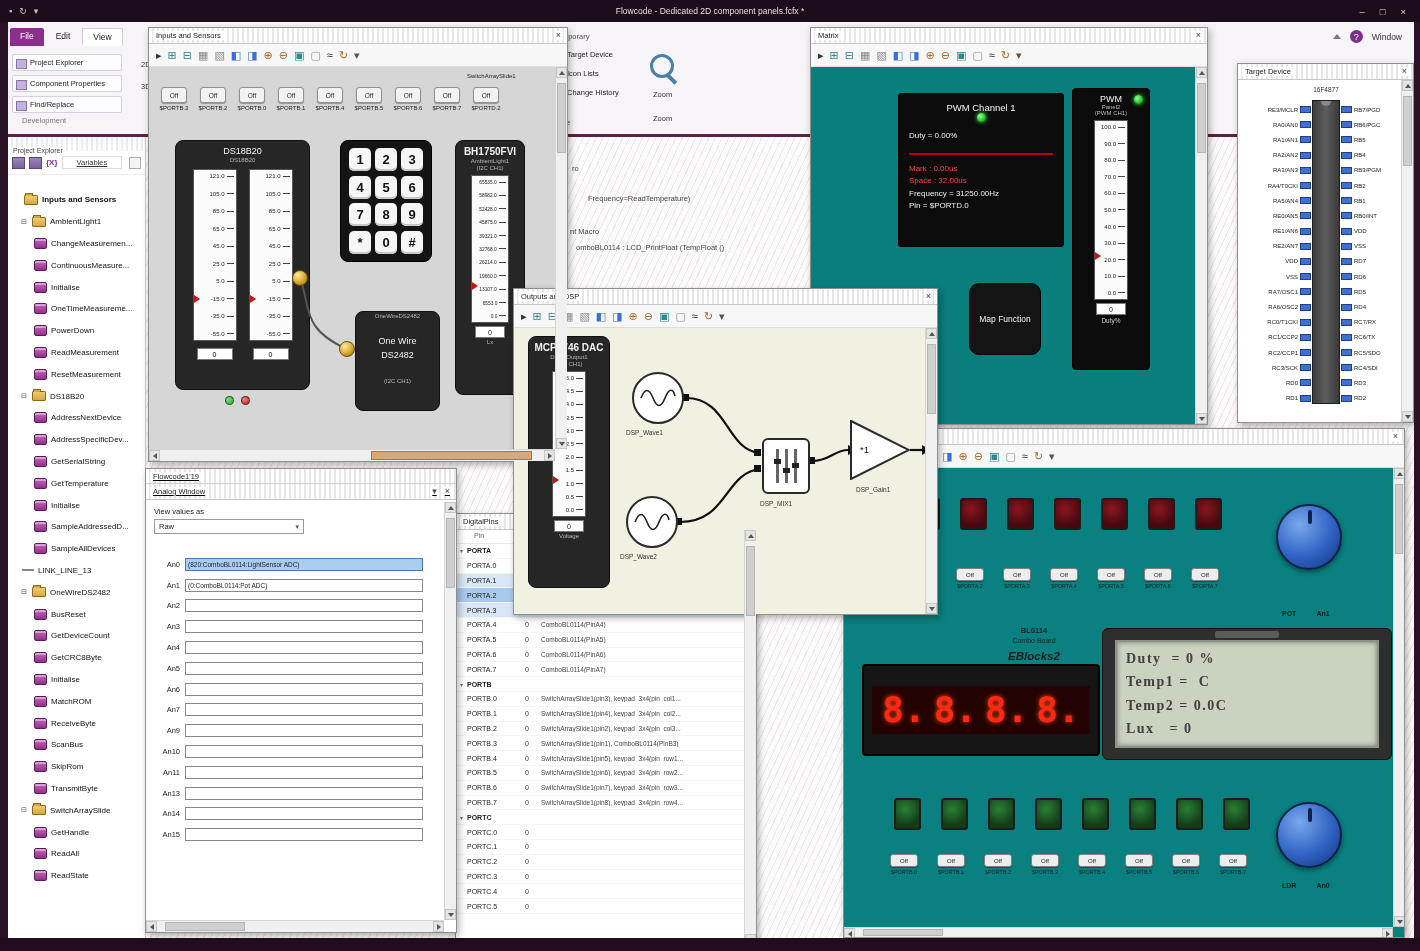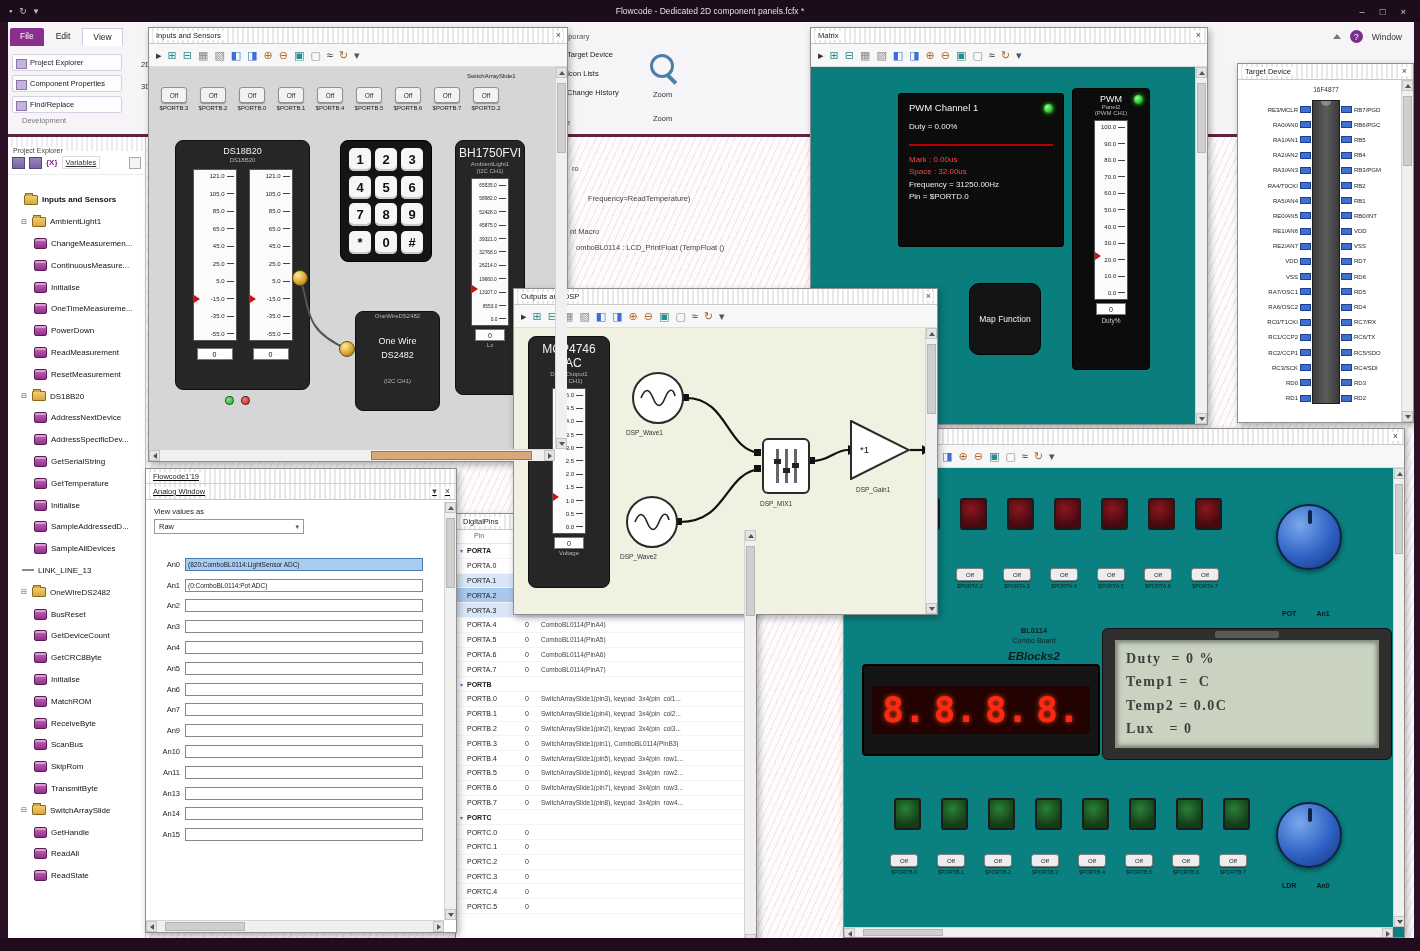--- a/index.html
+++ b/index.html
@@ -50,21 +50,21 @@
   .frag-3{left:570px;top:227px;}
   .frag-4{left:576px;top:243px;}
 
   
   .sidebar{position:absolute;left:8px;top:137px;width:138px;height:801px;background:#fff;border-right:1px solid #d0c4cc;overflow:hidden;}
   .pe-header{height:14px;background:repeating-linear-gradient(90deg,#fff 0 3px,#ececec 3px 5px);padding:2px 3px;}
   .pe-header span{font-size:7px;color:#444;background:#fff;padding:0 2px;}
   .pe-tools{display:flex;align-items:center;gap:4px;padding:5px 4px;border-bottom:1px solid #eee;}
   .pe-grid-icon{width:13px;height:12px;background:linear-gradient(#9a86b8,#7a62a0);border:1px solid #5a4480;display:inline-block;}
   .pe-chip{font-size:8px;color:#7a2d8b;font-weight:bold;}
-  .pe-var-label{font-size:7.5px;color:#333;border:1px solid #ddd;padding:1px 3px;text-decoration:underline;}
+  .pe-var-label{font-size:7.5px;color:#333;border:1px solid #ddd;padding:1px 14px;text-decoration:underline;}
   .pe-box-icon{width:12px;height:12px;border:1px solid #aaa;background:#f4f4f4;margin-left:auto;display:inline-block;}
   .tree{position:absolute;left:0;top:52px;right:0;bottom:0;overflow:hidden;}
   .trow{height:21.8px;display:flex;align-items:center;gap:4px;padding-left:4px;white-space:nowrap;overflow:hidden;}
   .t-exp{width:8px;font-size:7px;color:#555;text-align:center;flex:none;}
   .t-icon{flex:none;position:relative;}
   .t-label{font-size:8px;color:#111;overflow:hidden;text-overflow:ellipsis;}
   .t-root .t-icon,.t-folder .t-icon{width:14px;height:10px;background:linear-gradient(#f0cc70,#d8a840);border:1px solid #8a6a1a;border-radius:1px;}
   .t-root .t-icon::before,.t-folder .t-icon::before{content:"";position:absolute;top:-3px;left:0;width:6px;height:2px;background:#d8a840;border:1px solid #8a6a1a;border-bottom:none;}
   .t-root .t-label{font-weight:bold;}
   .t-folder{padding-left:12px;}
@@ -101,21 +101,21 @@
   
   .win-inputs{left:148px;top:27px;width:420px;height:435px;}
   .inputs-body{background:#d6d6d6;}
   .sport-row{position:absolute;left:10px;top:20px;display:flex;gap:9px;}
   .sport{width:30px;text-align:center;}
   .sport-btn{width:26px;height:16px;margin:0 auto;background:#f2f2f2;border:1px solid #919191;border-radius:3px;font-size:6.5px;line-height:15px;color:#333;box-shadow:0 1px 1px rgba(0,0,0,.3);}
   .sport-label{font-size:6px;color:#222;margin-top:2px;white-space:nowrap;}
   .switch-caption{position:absolute;left:318px;top:6px;font-size:6px;color:#222;}
   .devpanel{position:absolute;background:#262626;border-radius:8px;color:#eee;border:1px solid #101010;}
   .dev-title{font-size:9px;text-align:center;margin-top:5px;color:#f2f2f2;}
-  .dev-title.sm{font-size:12px;}
+  .dev-title.sm{font-size:10px;font-weight:bold;}
   .dev-sub{font-size:6px;text-align:center;color:#b8b8b8;margin-top:1px;}
   .dspanel{left:26px;top:73px;width:135px;height:250px;}
   .ds-scales{display:flex;gap:12px;justify-content:center;margin-top:6px;}
   .scale{background:#fbfbfb;border:1px solid #555;position:relative;display:flex;flex-direction:column;justify-content:space-between;padding:3px 2px;}
   .ds-scale{width:44px;height:172px;}
   .tickrow{display:flex;align-items:center;justify-content:flex-end;gap:2px;}
   .tick-label{font-size:6px;color:#222;line-height:1;}
   .tick-line{width:7px;height:1px;background:#444;flex:none;}
   .scale-pointer{position:absolute;left:0;bottom:22%;width:0;height:0;border-top:4px solid transparent;border-bottom:4px solid transparent;border-left:6px solid #cc1111;}
   .ds-values{display:flex;justify-content:center;gap:20px;margin-top:7px;}
@@ -136,21 +136,21 @@
   .gold{position:absolute;width:16px;height:16px;border-radius:50%;background:radial-gradient(circle at 35% 30%,#ffe9a0,#d8a830 55%,#8a6410);border:1px solid #6a4c0a;}
   .gold1{left:143px;top:203px;}
   .gold2{left:190px;top:274px;}
   .win-inputs .sbv{right:0;top:0;bottom:12px;}
   .win-inputs .sbh{left:0;right:12px;bottom:0;}
 
   
   .win-matrix{left:810px;top:27px;width:398px;height:398px;}
   .matrix-body{background:#0a7d7d;}
   .pwm1{position:absolute;left:87px;top:26px;width:166px;height:154px;background:#0c0c0c;border-radius:3px;padding:8px 10px;border:1px solid #000;}
-  .pwm1-head{display:flex;justify-content:space-between;align-items:flex-end;}
+  .pwm1-head{display:flex;justify-content:space-between;align-items:center;flex-direction:column;}
   .pwm1-title{font-size:9.5px;color:#f2f2f2;}
   .led-dot{width:9px;height:9px;border-radius:50%;background:radial-gradient(circle at 35% 35%,#9cff9c,#22c022 60%,#0a7a0a);box-shadow:0 0 4px #3f3;flex:none;}
   .pwm1-duty{font-size:8px;color:#eee;margin-top:9px;}
   .pwm1-hr{height:2px;background:#bb0000;margin:13px 0 8px;}
   .pwm-red{color:#ff4444;font-size:8px;line-height:1.55;}
   .pwm-white{color:#eee;font-size:8px;line-height:1.55;}
   .pwm2{position:absolute;left:261px;top:21px;width:78px;height:282px;background:#0c0c0c;border-radius:4px;padding:5px 4px;border:1px solid #000;display:flex;flex-direction:column;align-items:center;}
   .pwm2 .led-dot{position:absolute;right:6px;top:6px;}
   .pwm2-title{font-size:9px;color:#f2f2f2;}
   .pwm2-sub{font-size:6px;color:#b8b8b8;}

